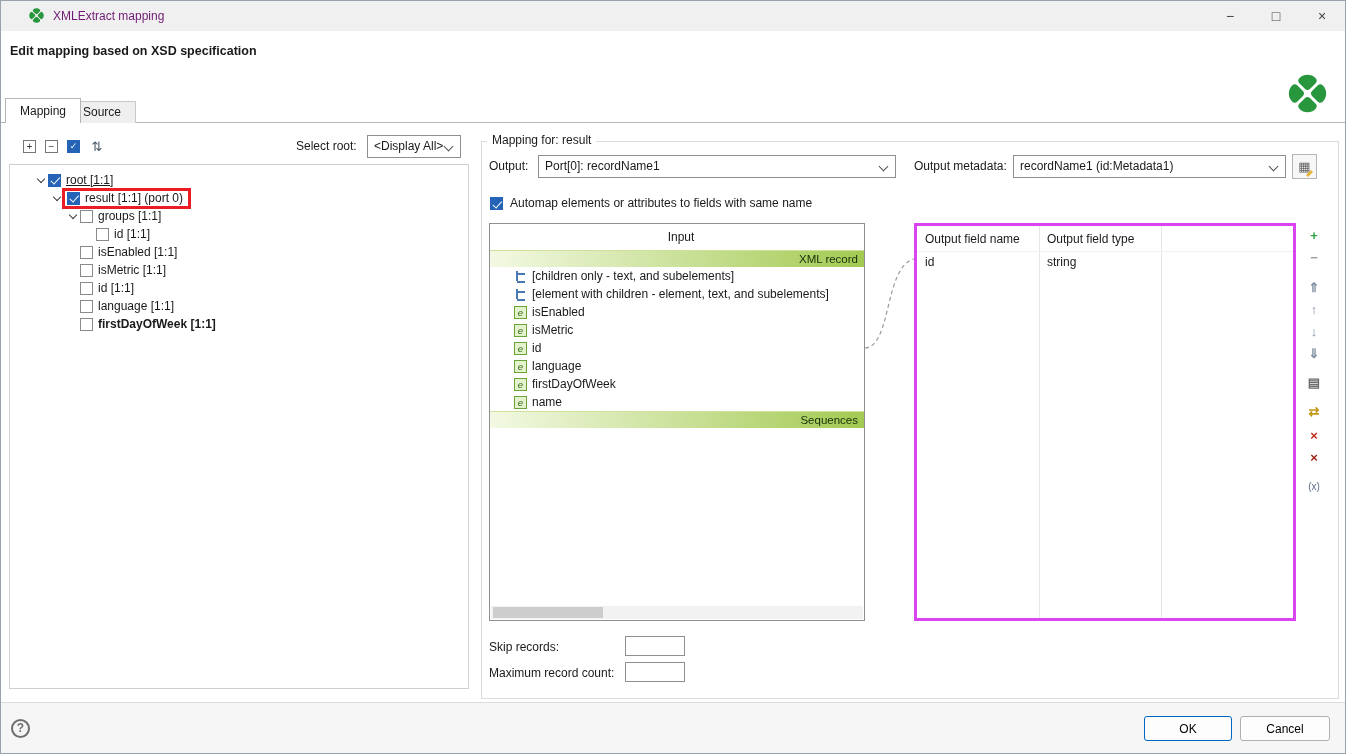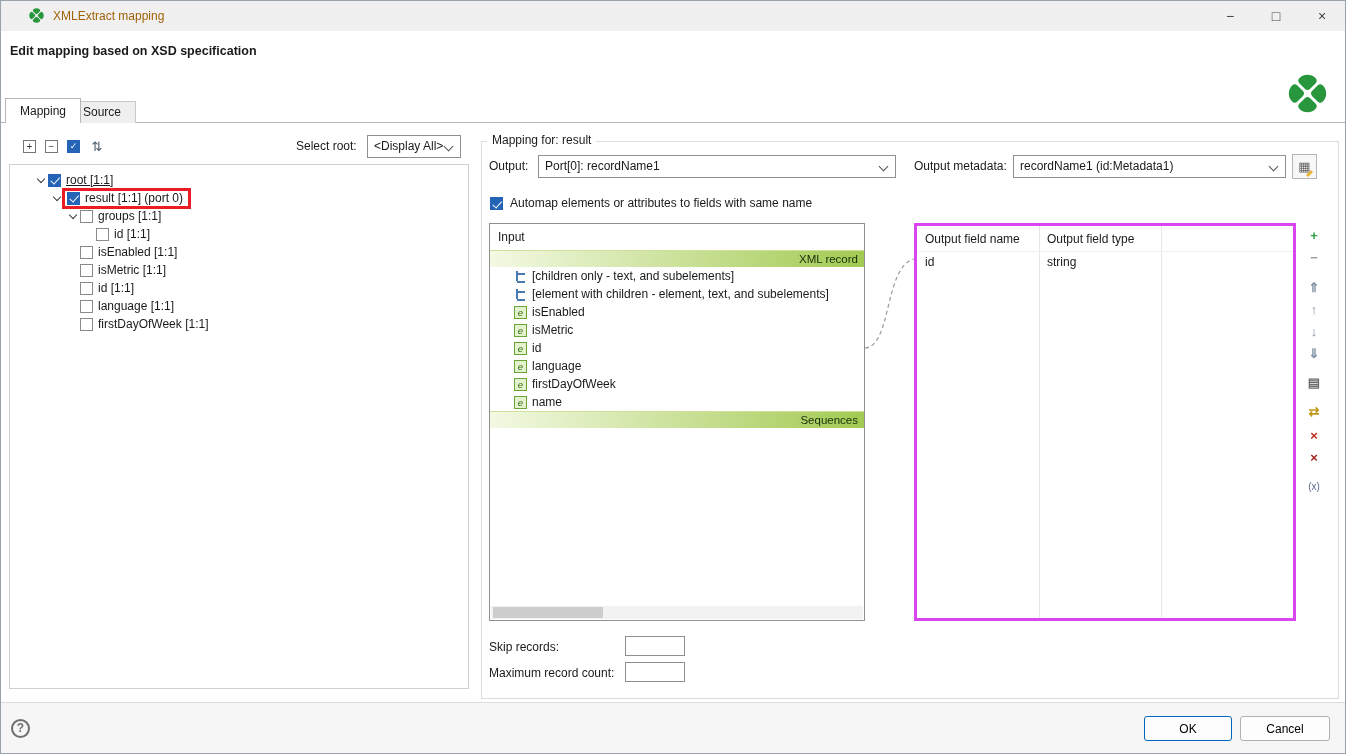--- a/index.html
+++ b/index.html
@@ -2,21 +2,21 @@
 <html><head>
 <meta charset="utf-8">
 <style>
   * { box-sizing: border-box; margin: 0; padding: 0; }
   html, body { width: 1346px; height: 754px; overflow: hidden; }
   body { font-family: "Liberation Sans", sans-serif; font-size: 12px; color: #1a1a1a; background: #fff; position: relative; }
   .dialog { position: absolute; inset: 0; border: 1px solid #9aa3ab; background: #fff; }
 
   
   .titlebar { position: absolute; top: 0; left: 0; right: 0; height: 30px; background: #f0f0f0; display: flex; align-items: center; padding-left: 28px; }
-  .title-text { color: #a16207; margin-left: 8px; font-size: 12px; }
+  .title-text { color: #701a75; margin-left: 8px; font-size: 12px; }
   .win-btns { position: absolute; right: 0; top: 0; height: 30px; display: flex; }
   .win-btn { width: 46px; height: 30px; display: flex; align-items: center; justify-content: center; color: #444; font-size: 14px; cursor: default; }
 
   
   .clover-grid { transform: rotate(45deg); display: grid; grid-template-columns: 1fr 1fr; grid-template-rows: 1fr 1fr; }
   .clover-grid span { background: #27963c; }
   .clover.mini { width: 16px; height: 16px; flex: none; }
   .clover.mini .clover-grid { width: 13px; height: 13px; gap: 1px; margin: 1px; }
   .clover.mini .clover-grid span { border-radius: 1.5px; }
   .clover.mini .clover-grid span:nth-child(1) { border-top-left-radius: 5px; }
@@ -72,21 +72,21 @@
   .output-combo { left: 537px; top: 32px; width: 358px; }
   .metadata-label { left: 913px; top: 32px; }
   .metadata-combo { left: 1012px; top: 32px; width: 273px; }
   .icon-btn { position: absolute; left: 1291px; top: 31px; width: 25px; height: 25px; border: 1px solid #b5b5b5; background: #f7f7f7; display: flex; align-items: center; justify-content: center; color: #666; font-size: 13px; cursor: default; }
   .icon-btn::after { content: ""; position: absolute; right: 3px; bottom: 3px; width: 7px; height: 3px; background: #e8b33a; transform: rotate(-45deg); }
   .automap-cb { position: absolute; left: 489px; top: 74px; }
   .automap-label { position: absolute; left: 509px; top: 70px; height: 20px; line-height: 20px; }
 
   
   .input-list { position: absolute; left: 488px; top: 100px; width: 376px; height: 398px; border: 1px solid #8f8f8f; background: #fff; overflow: hidden; }
-  .input-title { height: 26px; line-height: 26px; padding-left: 8px; }
+  .input-title { height: 26px; line-height: 26px; padding-left: 8px; text-align: center; }
   .input-section { height: 17px; line-height: 17px; text-align: right; padding-right: 6px; font-size: 11.5px; color: #17300a; background: linear-gradient(to right, #f3f9e3, #a3ca52); border-top: 1px solid #cfe09a; }
   .input-item { height: 18px; display: flex; align-items: center; gap: 5px; padding-left: 24px; cursor: default; }
   .element-icon { width: 13px; height: 13px; flex: none; background: #e4f2cd; border: 1px solid #6aa436; color: #2f6b10; font-size: 9.5px; line-height: 11px; text-align: center; font-style: italic; }
   .subtree-icon { width: 13px; height: 13px; flex: none; position: relative; }
   .subtree-icon::before { content: ""; position: absolute; left: 2px; top: 1px; bottom: 2px; width: 2px; background: #4a7ab5; }
   .subtree-icon::after { content: ""; position: absolute; left: 3px; top: 3.5px; width: 8px; height: 6px; border-top: 2px solid #4a7ab5; border-bottom: 2px solid #4a7ab5; }
   .hscroll { position: absolute; left: 1px; right: 1px; bottom: 1px; height: 13px; background: #f2f2f2; }
   .hscroll .thumb { position: absolute; left: 2px; top: 1px; width: 110px; height: 11px; background: #cdcdcd; }
 
   
@@ -227,21 +227,21 @@
             <span class="tree-label">id [1:1]</span>
           </span>
         </div>
         <div class="tree-row" style="padding-left: 56px;">
           <span class="arrow"></span>
           <span class="node-inner">
             <span class="cb"></span>
             <span class="tree-label">language [1:1]</span>
           </span>
         </div>
-        <div class="tree-row" style="padding-left: 56px;">
+        <div class="tree-row" style="padding-left: 56px; font-weight: bold;">
           <span class="arrow"></span>
           <span class="node-inner">
             <span class="cb"></span>
             <span class="tree-label">firstDayOfWeek [1:1]</span>
           </span>
         </div>
       </div>
 
     <div class="group-frame"></div>
     <div class="group-label">Mapping for: result</div>

